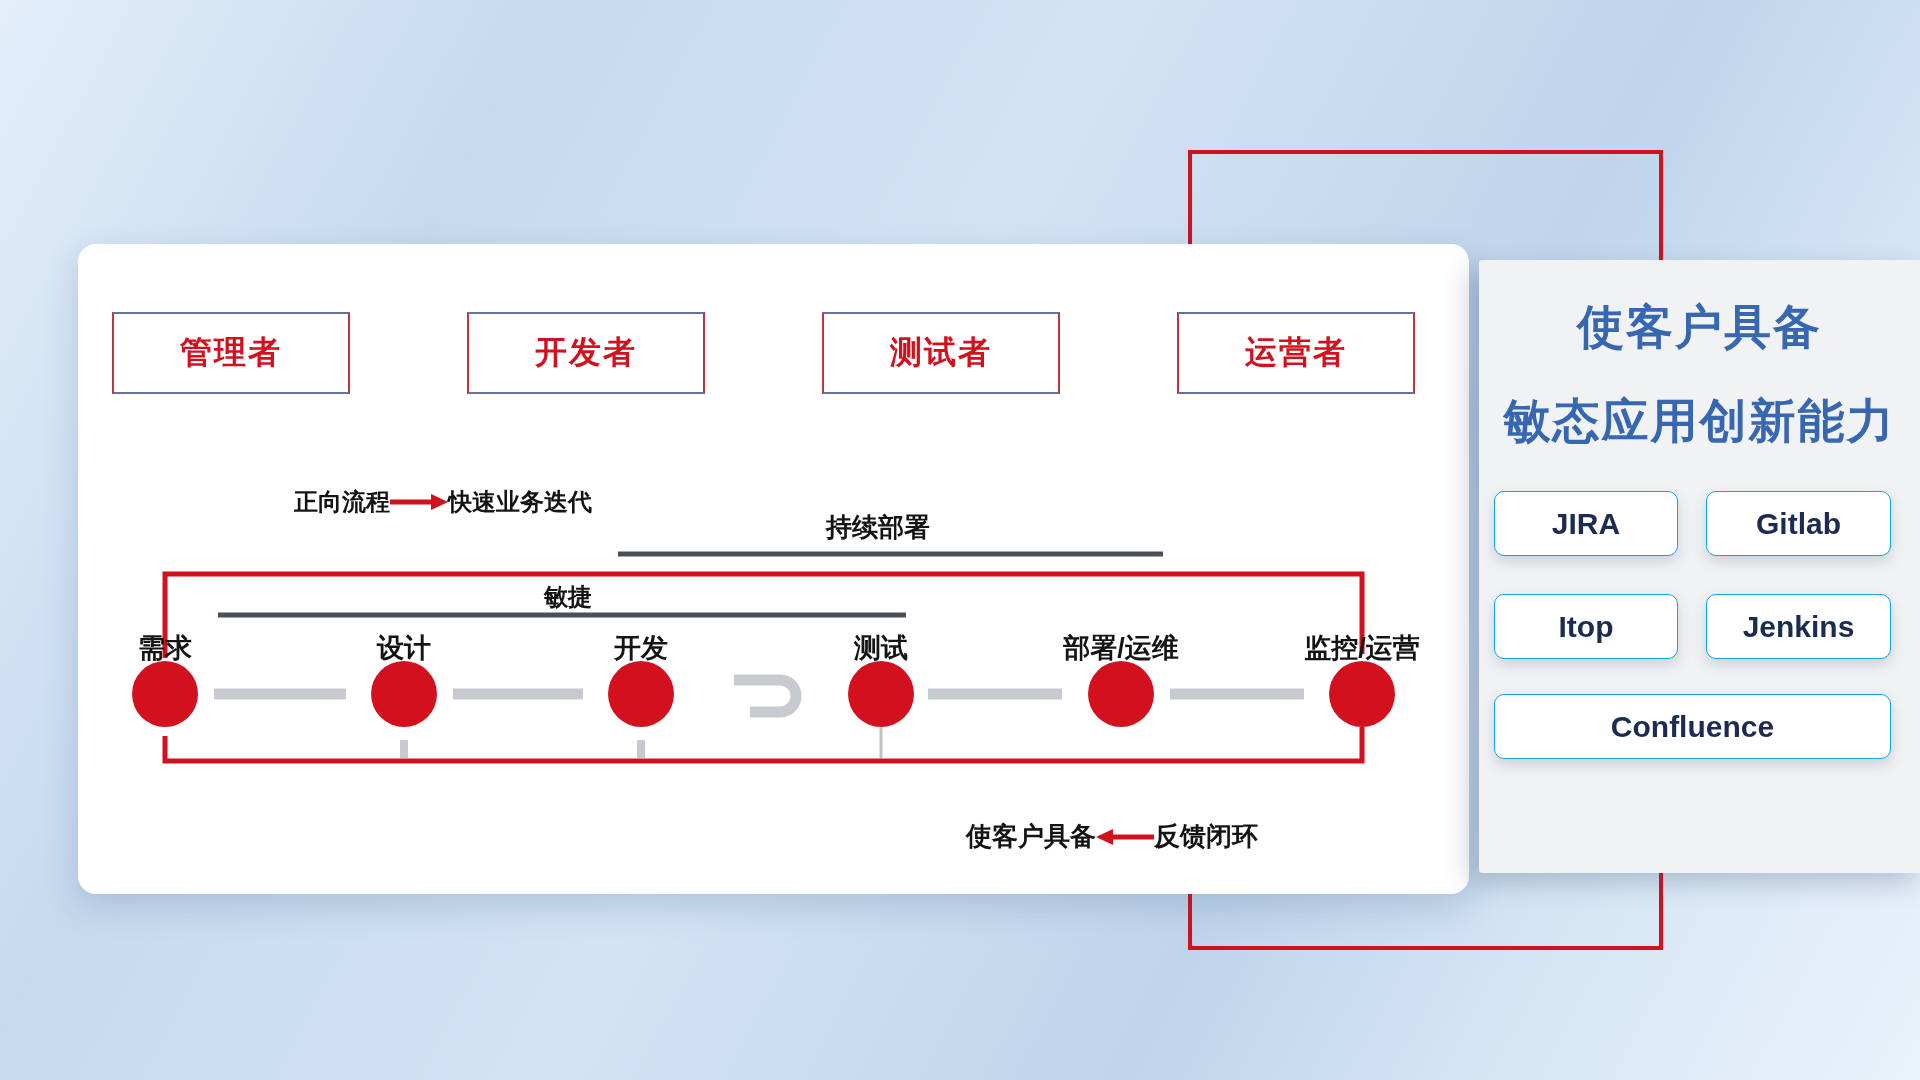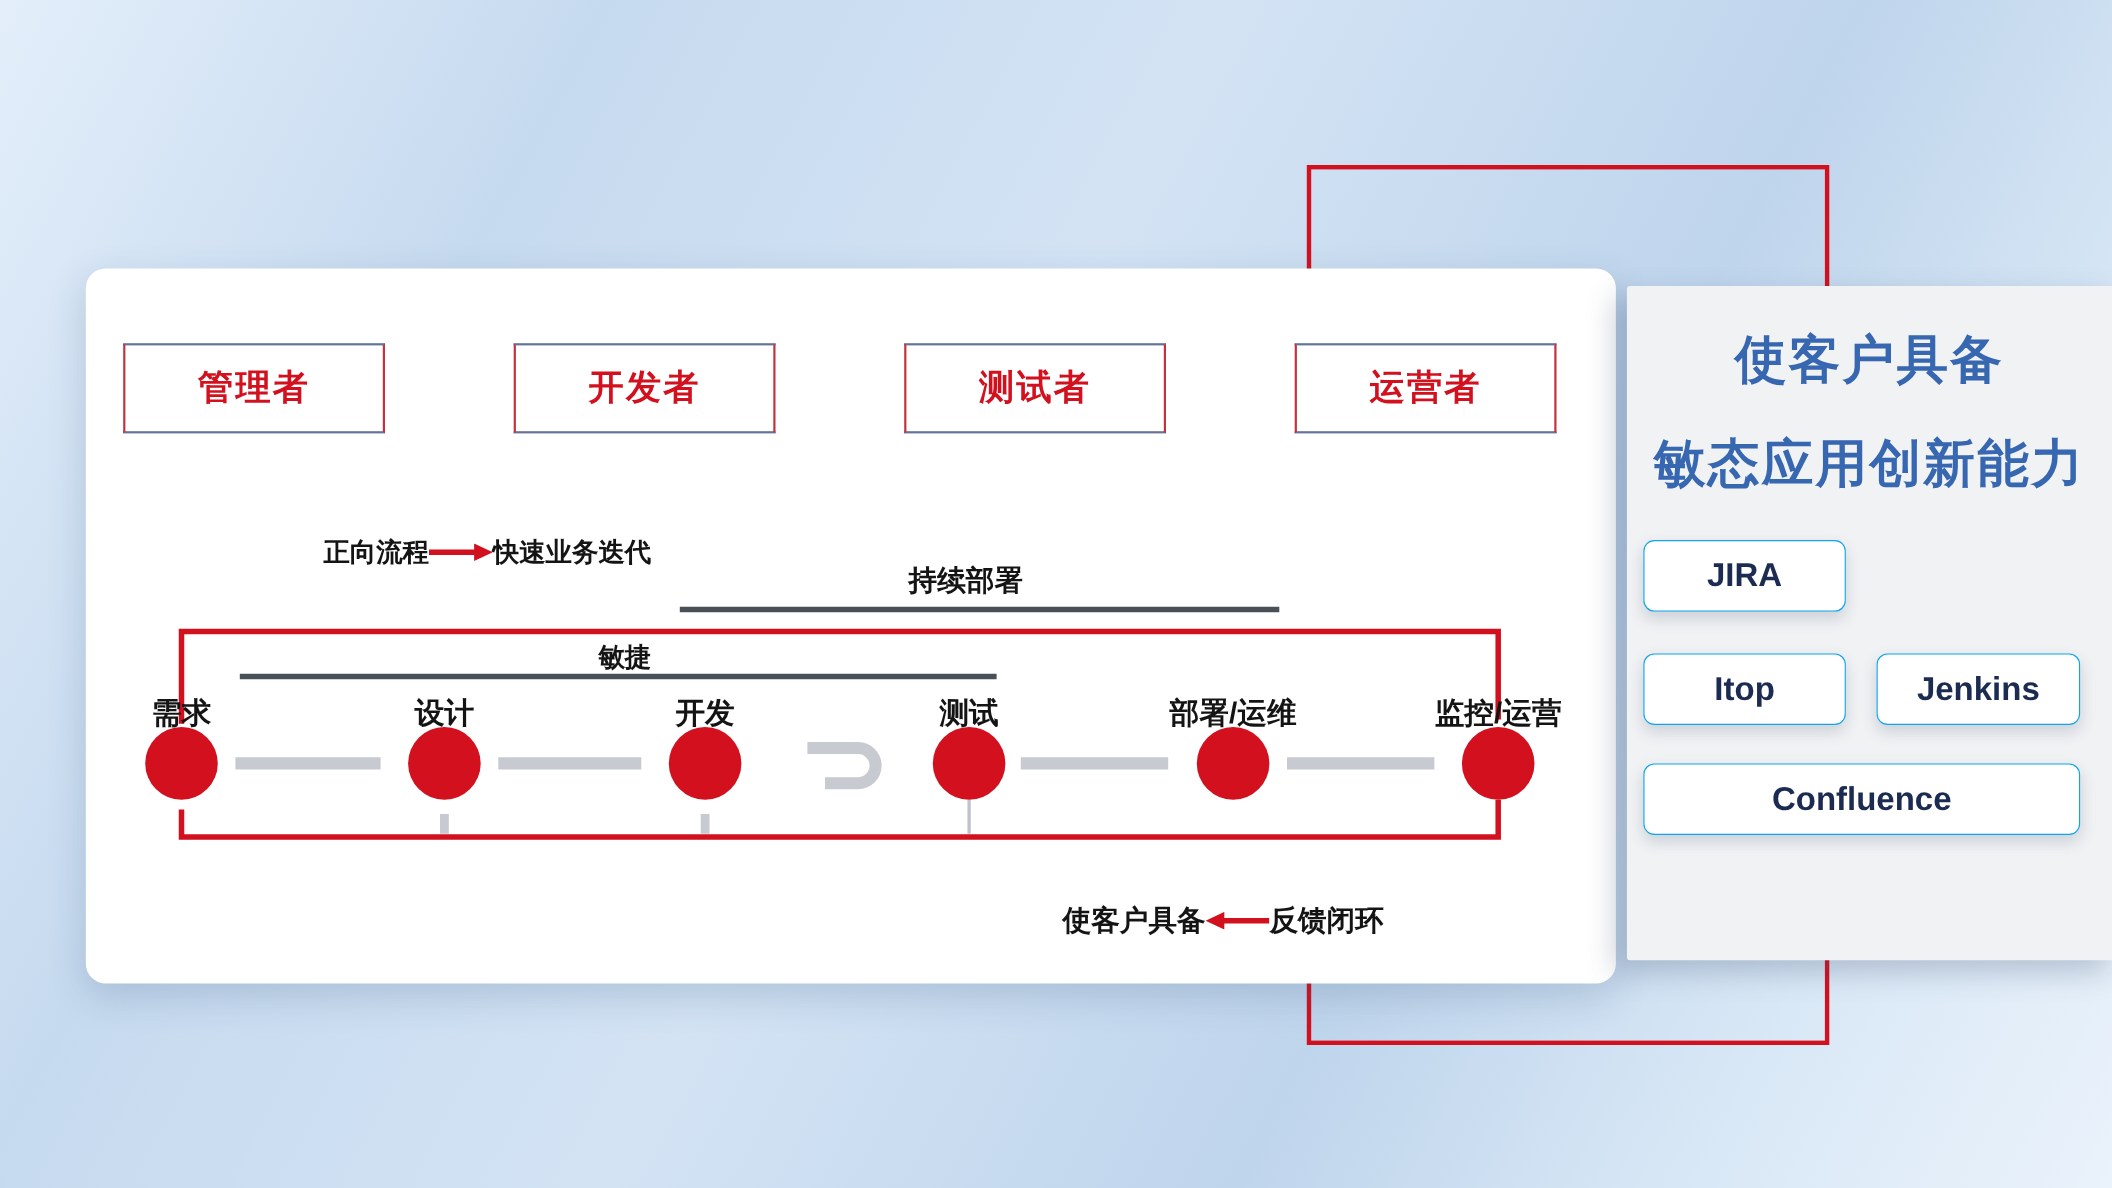--- a/index.html
+++ b/index.html
@@ -188,18 +188,19 @@
     </div>
 
   </section>
 
   <aside class="panel">
     <div class="panel-title">
       <div class="pt-line">使客户具备</div>
       <div class="pt-line">敏态应用创新能力</div>
     </div>
     <div class="tool t-jira">JIRA</div>
+    <div class="tool t-gitlab">Gitlab</div>
     <div class="tool t-itop">Itop</div>
     <div class="tool t-jenkins">Jenkins</div>
     <div class="tool t-confluence">Confluence</div>
   </aside>
 
 </div>
 
 </body></html>

